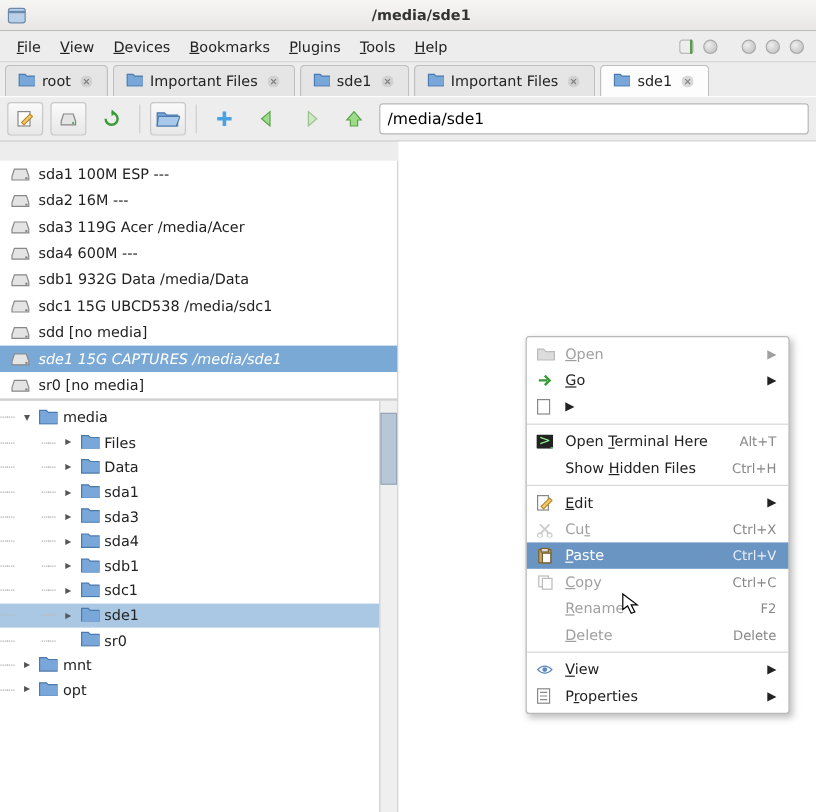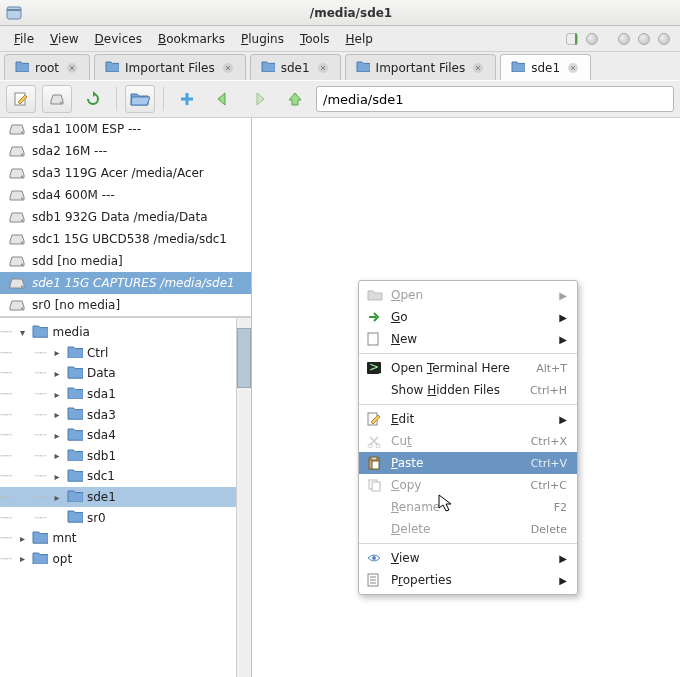--- a/index.html
+++ b/index.html
@@ -23,21 +23,21 @@
   .tab .tab-close { width:14px;height:14px; display:flex;align-items:center;justify-content:center; opacity:.7;}
   .tab .folder-icon { width:14px; }
 
   .toolbar { height: 38px; background: #ededed; display: flex; align-items: center; padding: 0 6px; gap: 6px; border-top:1px solid #fdfdfd; border-bottom:1px solid #cfcfcf; }
   .tool-btn { width: 30px; height: 28px; border: 1px solid #c8c8c8; border-radius: 3px; background: linear-gradient(#fafafa,#e7e7e7); display:flex;align-items:center;justify-content:center; }
   .tool-btn.flat { border-color: transparent; background: transparent; }
   .tool-sep { width:1px; height:24px; background:#cfcfcf; margin:0 2px; }
   .path-input { flex: 1; height: 26px; border: 1px solid #b8b8b8; border-radius: 3px; background: #fff; padding: 0 6px; font-size: 13px; }
 
   .body-area { display: flex; height: calc(100% - 26px - 26px - 28px - 38px); }
-  .left-pane { width: 252px; display: flex; flex-direction: column; border-right: 1px solid #bfbfbf; background:#fff;}
+  .left-pane { width: 332px; display: flex; flex-direction: column; border-right: 1px solid #bfbfbf; background:#fff;margin-top:16px;}
   .device-list { flex: 0 0 auto; background:#fff; }
   .device-row { display: flex; align-items: center; gap: 6px; padding: 4px 8px; white-space: nowrap; }
   .device-row.selected { background: #7aa9d6; color: #fff; font-style: italic; }
   .drive-icon { width:18px; display:flex;}
 
   .tree-pane { flex: 1; overflow: auto; border-top: 2px solid #cfcfcf; position: relative; background:#fff; display:flex;}
   .tree-scroll { overflow-y:auto; padding: 4px 0; width: calc(100% - 15px);}
   .tree-scrollbar { width:15px; background:#efefef; border-left:1px solid #cfcfcf; }
   .tree-scrollbar .thumb { background:#b8c7d6; border:1px solid #98a7b6; height:60px; margin-top:10px;}
   .tree-row { display:flex; align-items:center; gap:4px; padding:2px 4px 2px 0; white-space:nowrap;}
@@ -309,21 +309,21 @@
             <span>media</span>
           </div>
           <div class="tree-row">
             <span class="dash">┈┈</span>
             <span class="tree-indent" style="width:14px"></span>
             <span class="dash">┈┈</span>
             <span class="exp">▸</span>
             <span class="folder-icon"><svg width="16" height="13.6">
                 <path d="M1 2h5.6l1.6 1.6h8v9.6H1z" fill="#79a7d9" stroke="#4a7aae"></path>
               </svg></span>
-            <span>Ctrl</span>
+            <span>Files</span>
           </div>
           <div class="tree-row">
             <span class="dash">┈┈</span>
             <span class="tree-indent" style="width:14px"></span>
             <span class="dash">┈┈</span>
             <span class="exp">▸</span>
             <span class="folder-icon"><svg width="16" height="13.6">
                 <path d="M1 2h5.6l1.6 1.6h8v9.6H1z" fill="#79a7d9" stroke="#4a7aae"></path>
               </svg></span>
             <span>Data</span>
@@ -440,21 +440,20 @@
           </span>
           <span class="cm-label"><u>G</u>o</span>
           <span class="cm-sub">▶</span>
         </div>
         <div class="cm-row">
           <span class="cm-icon">
             <svg width="12" height="14">
               <rect x="1" y="1" width="10" height="12" fill="#fff" stroke="#888"></rect>
             </svg>
           </span>
-          <span class="cm-label"><u>N</u>ew</span>
           <span class="cm-sub">▶</span>
         </div>
         <div class="cm-sep"></div>
         <div class="cm-row">
           <span class="cm-icon">
             <svg width="14" height="12">
               <rect width="14" height="12" fill="#222" rx="1"></rect>
               <text x="2" y="9" fill="#9f9" font-size="8">&gt;_</text>
             </svg>
           </span>

